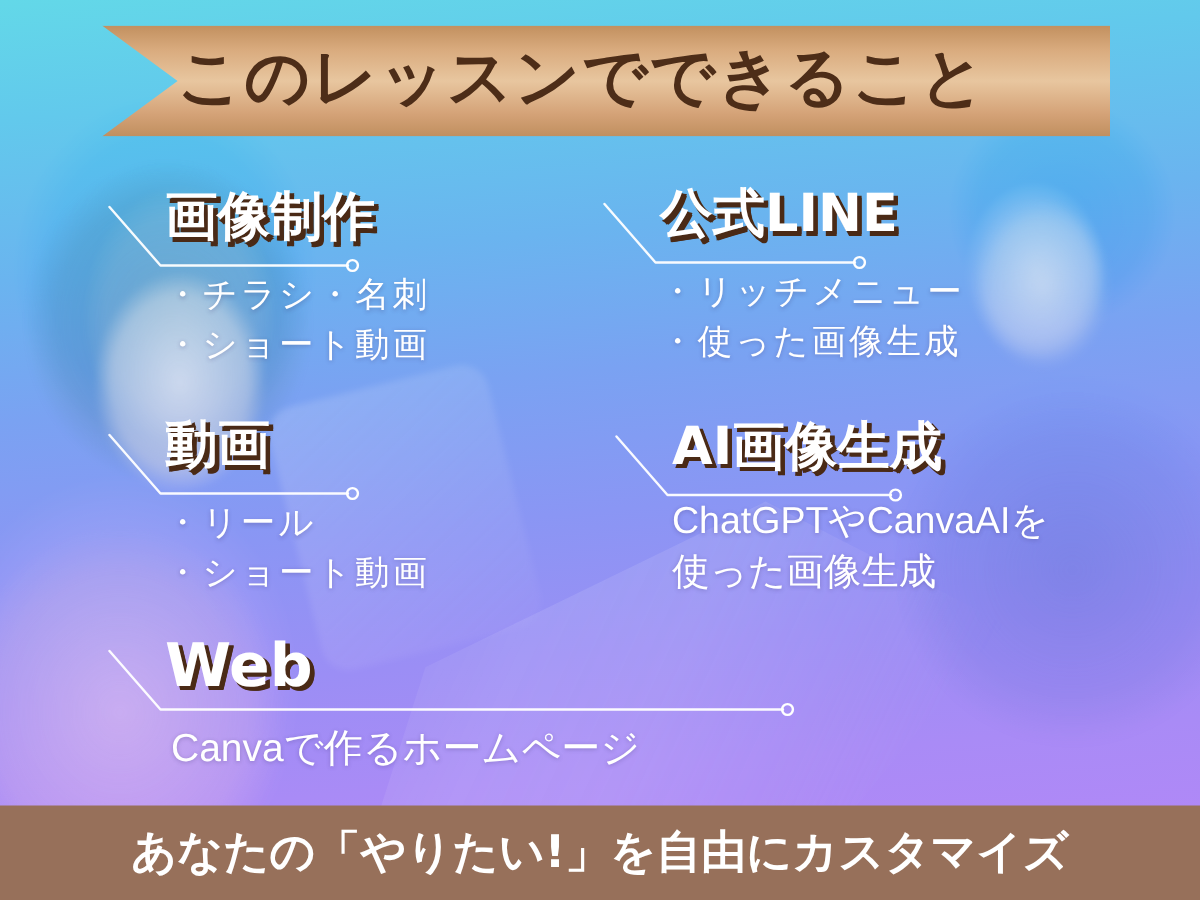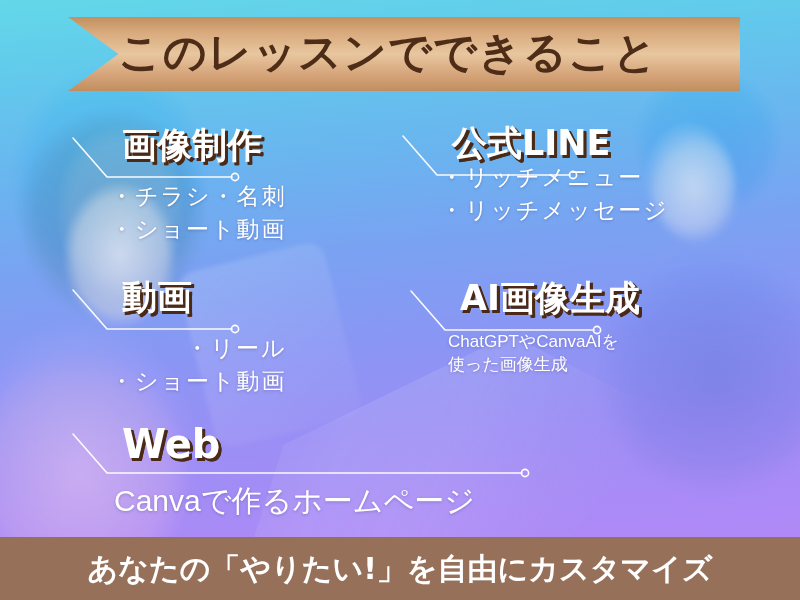--- a/index.html
+++ b/index.html
@@ -120,36 +120,35 @@
     position:relative;
     font-family:"DejaVu Sans","Liberation Sans",sans-serif;
     font-weight:bold;
     color:#ffffff;
     line-height:1;
     white-space:nowrap;
     text-shadow:
        3px 3px 0 #4a2a16,
        3px 2px 0 #4a2a16,
        2px 3px 0 #4a2a16;
-    margin-left: 12px;
   }
   .head.jp{font-size:35px;}
   .head.lat{font-size:40px;}
 
   .sub{
     font-family:Liberation Sans, sans-serif;
     color:#ffffff;
     font-size:23px;
     line-height:1.42;
     letter-spacing:2px;
     white-space:nowrap;
     text-shadow:0 1px 3px rgba(60,50,110,.30);
   }
   .sub.tight{letter-spacing:0px;}
-  .sub.desc{font-size:17px;letter-spacing:0px;line-height:1.35;}
+  .sub.desc{font-size:25px;letter-spacing:0px;line-height:1.35;}
 
   
   .pointer{position:absolute;pointer-events:none;}
   .pointer svg{display:block;overflow:visible;}
 
   
   .bottom-bar{
     position:absolute;left:0;bottom:0;width:800px;height:63px;
     background:#97705a;
     display:flex;align-items:center;justify-content:center;
@@ -186,33 +185,33 @@
   </div>
   <div class="pointer" style="left:70px;top:132px;">
     <svg width="180" height="56" viewBox="0 0 180 56">
       <polyline points="3,6 37,45 162,45" fill="none" stroke="#ffffff" stroke-width="1.6" stroke-linejoin="round" stroke-linecap="round" opacity="0.95"></polyline>
       <circle cx="165" cy="45" r="3.6" fill="none" stroke="#ffffff" stroke-width="1.6"></circle>
     </svg>
   </div>
 
   <div class="feature" style="left:440px;top:126px;">
     <div class="head jp">公式LINE</div>
-    <div class="sub" style="">・リッチメニュー</div>
-    <div class="sub">・リッチメッセージ</div>
+    <div class="sub" style="margin-top:17px;">・リッチメニュー</div>
+    <div class="sub">・使った画像生成</div>
   </div>
   <div class="pointer" style="left:400px;top:130px;">
     <svg width="190" height="56" viewBox="0 0 190 56">
       <polyline points="3,6 37,45 170,45" fill="none" stroke="#ffffff" stroke-width="1.6" stroke-linejoin="round" stroke-linecap="round" opacity="0.95"></polyline>
       <circle cx="173" cy="45" r="3.6" fill="none" stroke="#ffffff" stroke-width="1.6"></circle>
     </svg>
   </div>
 
   <div class="feature" style="left:110px;top:280px;">
     <div class="head jp">動画</div>
-    <div class="sub" style="margin-top:17px;text-align:right;">・リール</div>
+    <div class="sub" style="margin-top:17px;">・リール</div>
     <div class="sub">・ショート動画</div>
   </div>
   <div class="pointer" style="left:70px;top:284px;">
     <svg width="180" height="56" viewBox="0 0 180 56">
       <polyline points="3,6 37,45 162,45" fill="none" stroke="#ffffff" stroke-width="1.6" stroke-linejoin="round" stroke-linecap="round" opacity="0.95"></polyline>
       <circle cx="165" cy="45" r="3.6" fill="none" stroke="#ffffff" stroke-width="1.6"></circle>
     </svg>
   </div>
 
   <div class="feature" style="left:448px;top:281px;">
@@ -222,21 +221,21 @@
   </div>
   <div class="pointer" style="left:408px;top:285px;">
     <svg width="200" height="56" viewBox="0 0 200 56">
       <polyline points="3,6 37,45 186,45" fill="none" stroke="#ffffff" stroke-width="1.6" stroke-linejoin="round" stroke-linecap="round" opacity="0.95"></polyline>
       <circle cx="189" cy="45" r="3.6" fill="none" stroke="#ffffff" stroke-width="1.6"></circle>
     </svg>
   </div>
 
   <div class="feature" style="left:110px;top:424px;">
     <div class="head lat">Web</div>
-    <div class="sub tight" style="margin-top:16px;font-size:30px;margin-left:4px;">Canvaで作るホームページ</div>
+    <div class="sub tight" style="margin-top:16px;font-size:26px;margin-left:4px;">Canvaで作るホームページ</div>
   </div>
   <div class="pointer" style="left:70px;top:428px;">
     <svg width="470" height="56" viewBox="0 0 470 56">
       <polyline points="3,6 37,45 452,45" fill="none" stroke="#ffffff" stroke-width="1.6" stroke-linejoin="round" stroke-linecap="round" opacity="0.95"></polyline>
       <circle cx="455" cy="45" r="3.6" fill="none" stroke="#ffffff" stroke-width="1.6"></circle>
     </svg>
   </div>
 
   <div class="bottom-bar">
     <div class="bottom-text">あなたの「やりたい!」を自由にカスタマイズ</div>

